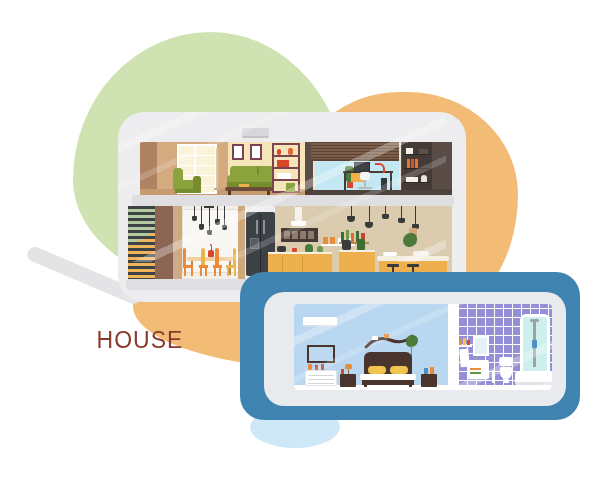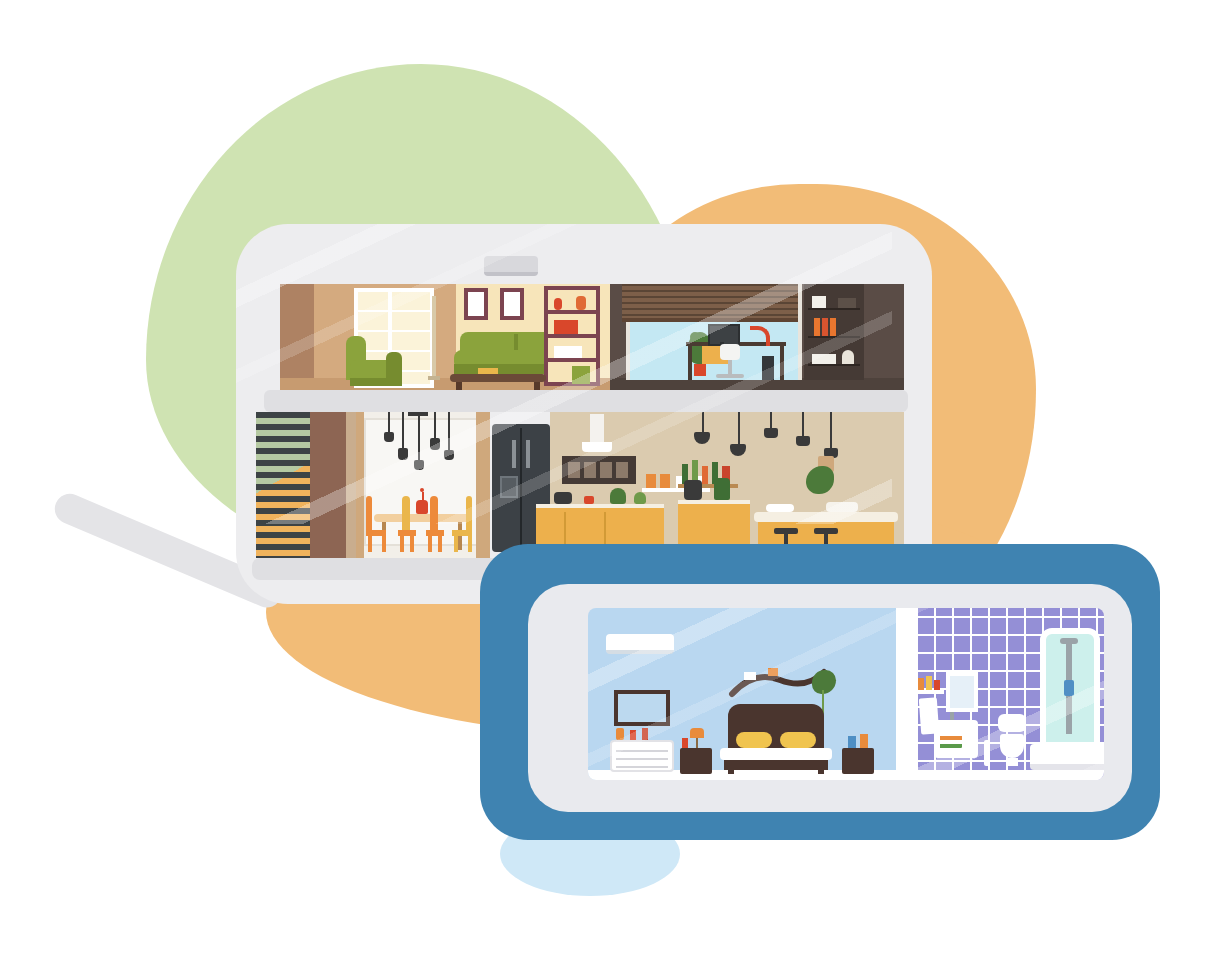--- a/index.html
+++ b/index.html
@@ -374,15 +374,16 @@
           <div class="abs" style="left:14px;top:26px;width:5px;height:8px;background:#4f8fc4;border-radius:1px;"></div>
           <div class="abs" style="left:-3px;top:58px;width:40px;height:13px;background:#fff;border-radius:2px;border-bottom:3px solid #e4e4ea;box-sizing:border-box;"></div>
         </div>
       </div>
 
       <div class="glass"></div>
     </div>
   </div>
 
   <div class="abs" style="left:42px;top:326px;width:196px;z-index:5;">
+    <div class="title-line" style="letter-spacing:1px;">HOUSE</div>
   </div>
 
 </div>
 
 </body></html>

